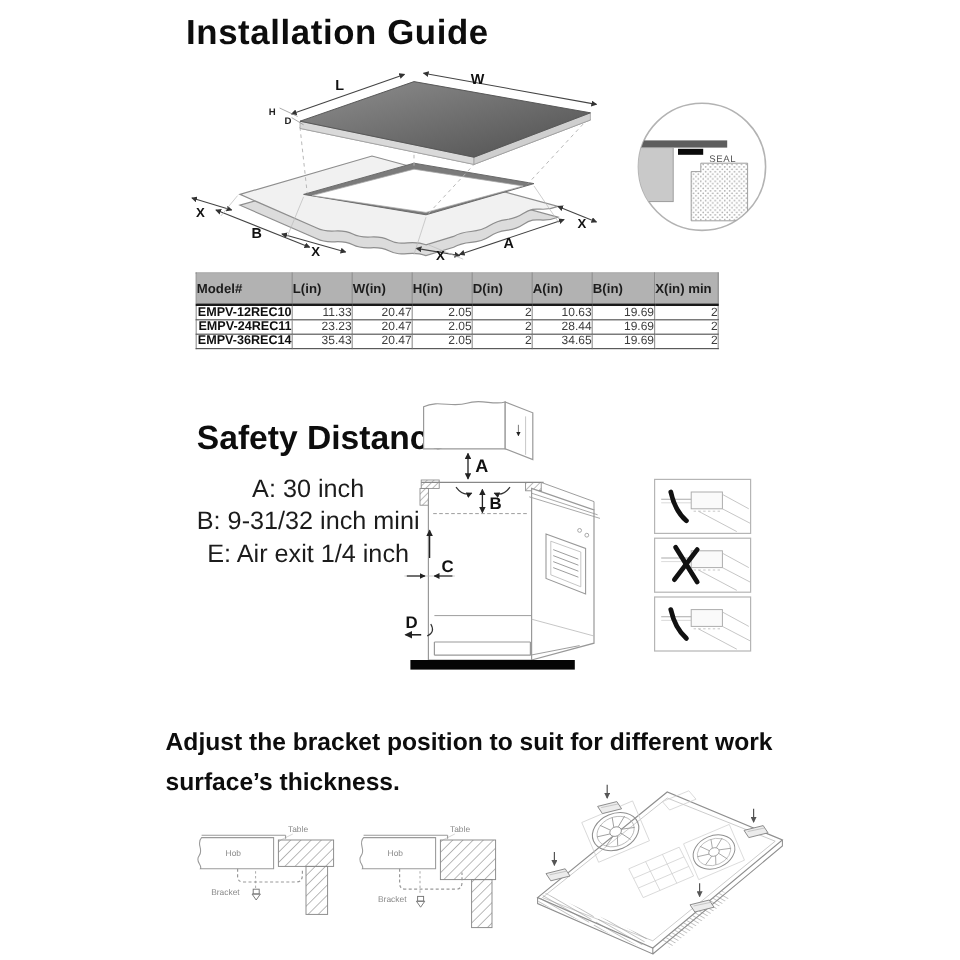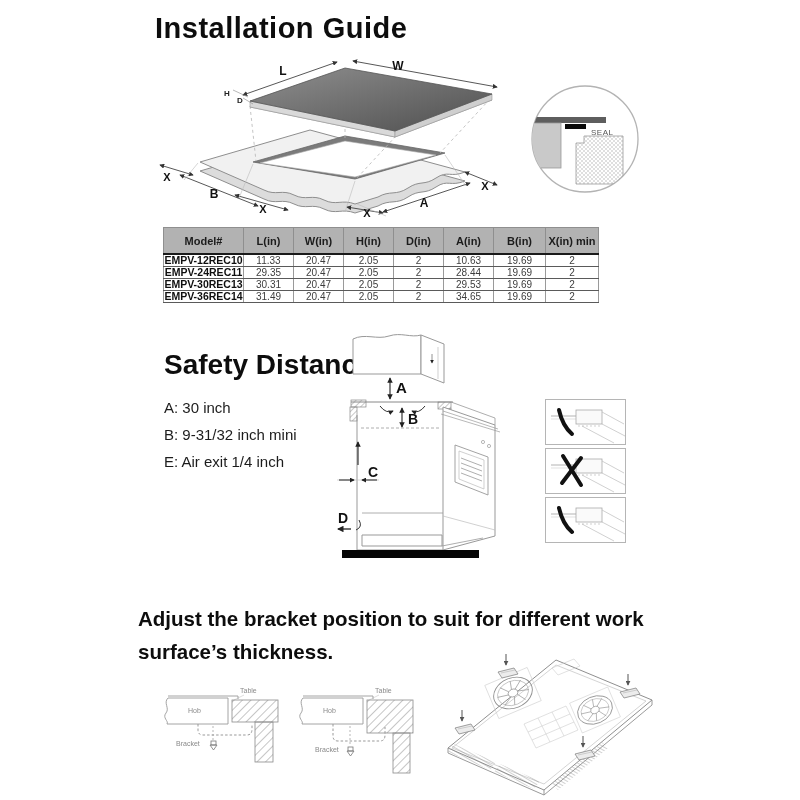--- a/index.html
+++ b/index.html
@@ -5,27 +5,27 @@
   html,body{margin:0;padding:0;background:#fff;}
   .page{position:relative;width:653px;height:800px;background:#fff;overflow:hidden;
         font-family:"Liberation Sans",sans-serif;color:#111;}
   .abs{position:absolute;}
   .title{left:155px;top:12px;font-size:29px;font-weight:bold;letter-spacing:.5px;color:#0d0d0d;}
   .h2{font-size:28px;font-weight:bold;color:#0d0d0d;}
   .h3{font-size:20.5px;font-weight:bold;color:#0d0d0d;}
   
   table.spec{border-collapse:collapse;table-layout:fixed;width:435px;background:#fff;}
   table.spec th{background:#b2b2b2;height:25px;font-size:11px;font-weight:bold;color:#1c1c1c;
-                border:1px solid #8f8f8f;border-bottom:2px solid #1a1a1a;padding:0;text-align:center;}
-  table.spec td{height:11px;line-height:11px;font-size:10px;color:#3d3d3d;text-align:center;
+                border:1px solid #8f8f8f;border-bottom:2px solid #1a1a1a;padding:0;text-align:left;}
+  table.spec td{height:11px;line-height:11px;font-size:10px;color:#3d3d3d;text-align:right;
                 border-left:1px solid #9a9a9a;border-right:1px solid #9a9a9a;
                 border-bottom:1px solid #5a5a5a;padding:0;}
   table.spec td.model{font-weight:bold;color:#0f0f0f;font-size:10.5px;}
   
-  ul.safety{list-style:none;margin:0;padding:0;font-size:15px;color:#1c1c1c;}
+  ul.safety{list-style:none;margin:0;padding:0;font-size:21px;color:#1c1c1c;text-align:center;}
   ul.safety li{line-height:27px;height:27px;}
   
   .panel{width:81px;height:46px;border:1px solid #b5b5b5;background:#fff;margin-bottom:3px;box-sizing:border-box;}
   svg text{font-family:"Liberation Sans",sans-serif;}
   .dim{font-size:11px;font-weight:bold;fill:#111;}
   .dimBig{font-size:12px;font-weight:bold;fill:#111;}
   .figLetter{font-size:14px;font-weight:bold;fill:#111;}
   .tiny{font-size:8px;font-weight:bold;fill:#222;}
   .grayLbl{font-size:7px;fill:#8a8a8a;}
   .sealTxt{font-size:8px;fill:#555;letter-spacing:.5px;}
@@ -151,41 +151,31 @@
           <td>11.33</td>
           <td>20.47</td>
           <td>2.05</td>
           <td>2</td>
           <td>10.63</td>
           <td>19.69</td>
           <td>2</td>
         </tr>
         <tr>
           <td class="model">EMPV-24REC11</td>
-          <td>29.35</td>
+          <td>23.23</td>
           <td>20.47</td>
           <td>2.05</td>
           <td>2</td>
           <td>28.44</td>
-          <td>19.69</td>
-          <td>2</td>
-        </tr>
-        <tr>
-          <td class="model">EMPV-30REC13</td>
-          <td>30.31</td>
-          <td>20.47</td>
-          <td>2.05</td>
-          <td>2</td>
-          <td>29.53</td>
           <td>19.69</td>
           <td>2</td>
         </tr>
         <tr>
           <td class="model">EMPV-36REC14</td>
-          <td>31.49</td>
+          <td>35.43</td>
           <td>20.47</td>
           <td>2.05</td>
           <td>2</td>
           <td>34.65</td>
           <td>19.69</td>
           <td>2</td>
         </tr>
       </tbody>
     </table>
 

